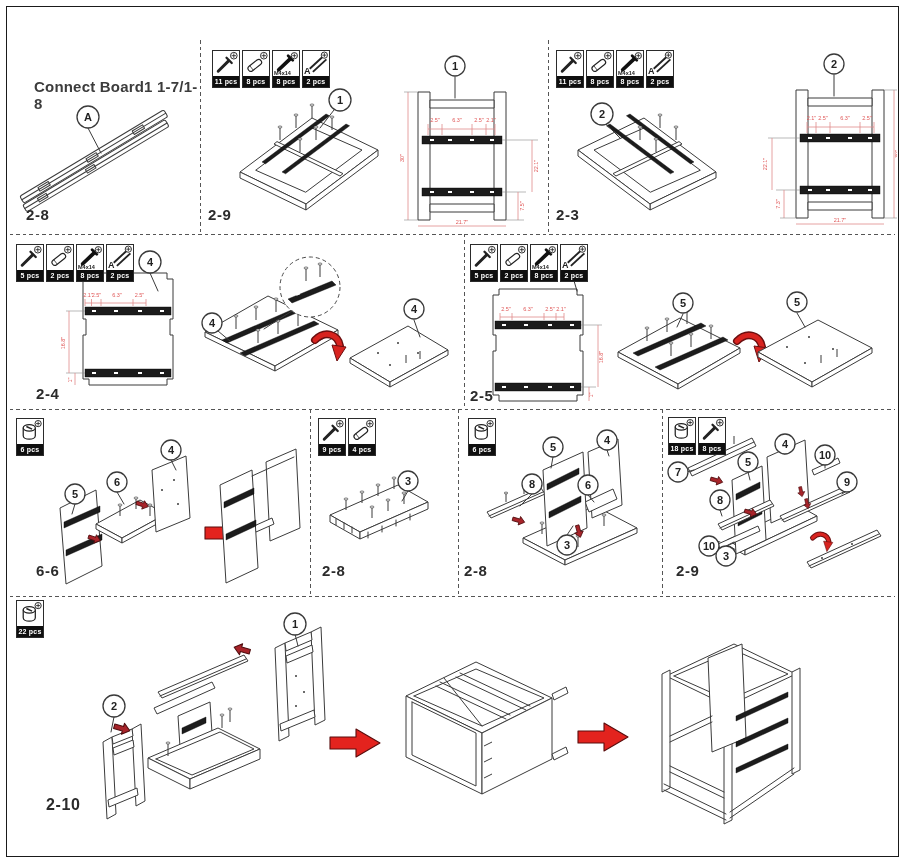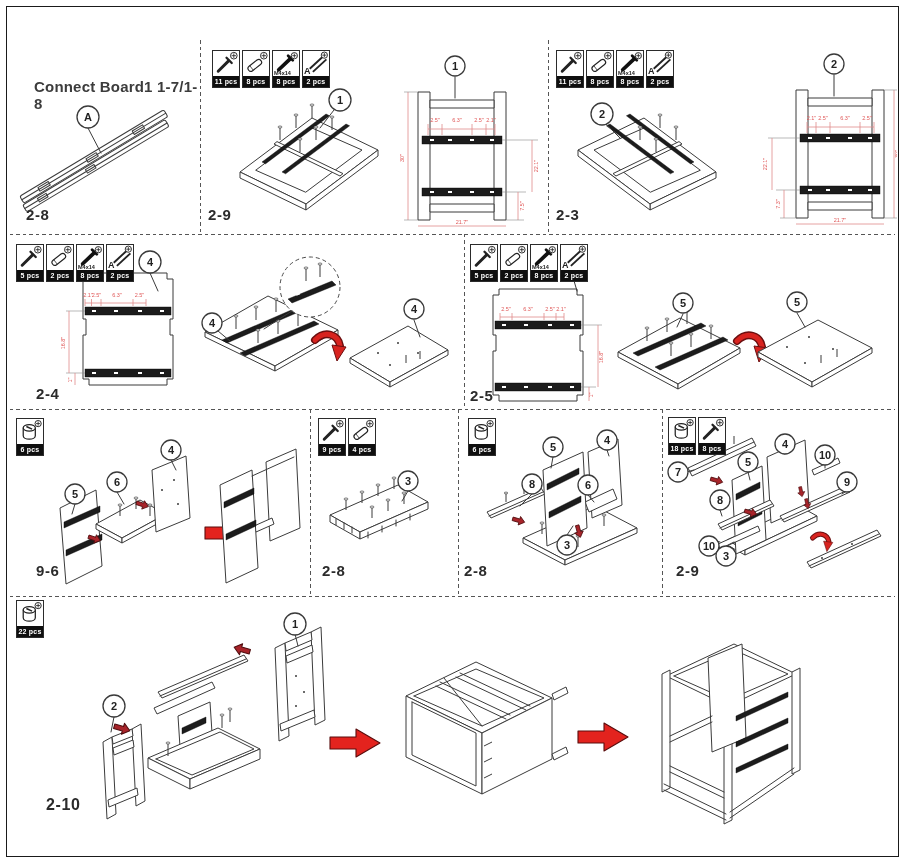--- a/index.html
+++ b/index.html
@@ -683,21 +683,21 @@
 
       <g>
         <polygon class="bd" points="258,52 288,39 292,118 262,131"></polygon>
         <polygon class="bd" points="246,116 264,108 266,114 248,122"></polygon>
         <polygon class="bd" points="212,75 244,60 250,158 218,173"></polygon>
         <polygon class="dk" points="216,92 246,78 246,84 216,98"></polygon>
         <polygon class="dk" points="218,124 248,110 248,116 218,130"></polygon>
         <line class="ln" x1="244" y1="66" x2="286" y2="47"></line>
       </g>
     </svg>
-    <div class="seclab" style="left:28px;top:152px;">9-6</div>
+    <div class="seclab" style="left:28px;top:152px;">6-6</div>
   </div>
 
   <div class="sec" style="left:310px;top:410px;width:148px;height:186px;">
     <div class="hw" style="left:8px;top:8px;">
       <div class="hw-cell">
         <div class="hw-ic">
             <svg viewBox="0 0 24 24">
               <line x1="4.5" y1="19.5" x2="14.5" y2="9.5" stroke="#222" stroke-width="2.8" stroke-linecap="round"></line>
               <line x1="12.5" y1="6.5" x2="17.5" y2="11.5" stroke="#222" stroke-width="2.2" stroke-linecap="round"></line>
               <circle cx="19.5" cy="4.5" r="3.2" fill="#fff" stroke="#222" stroke-width=".9"></circle>

